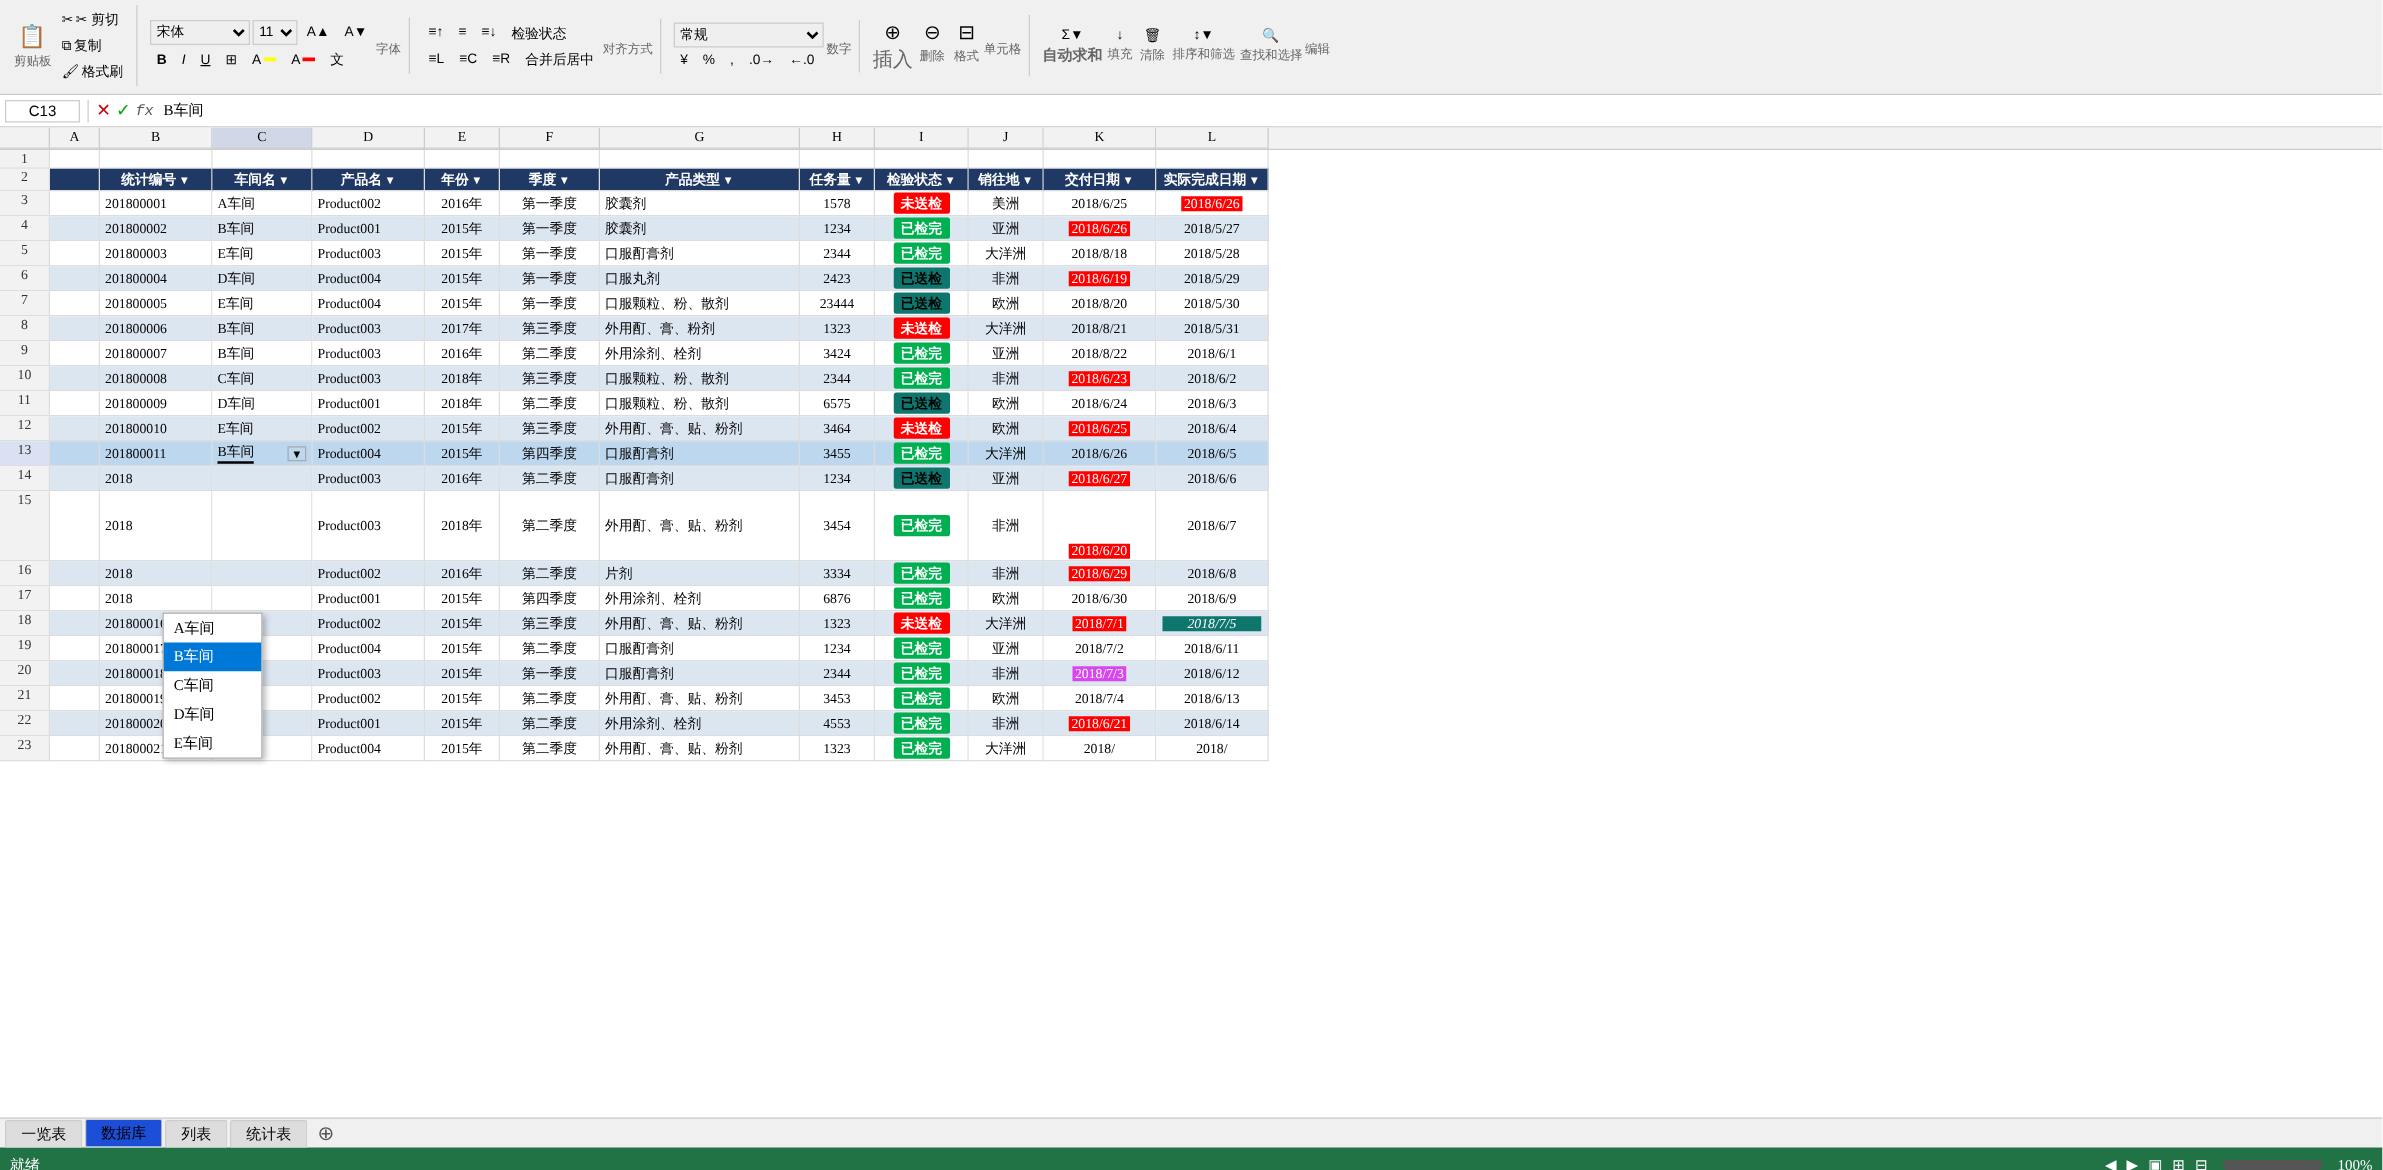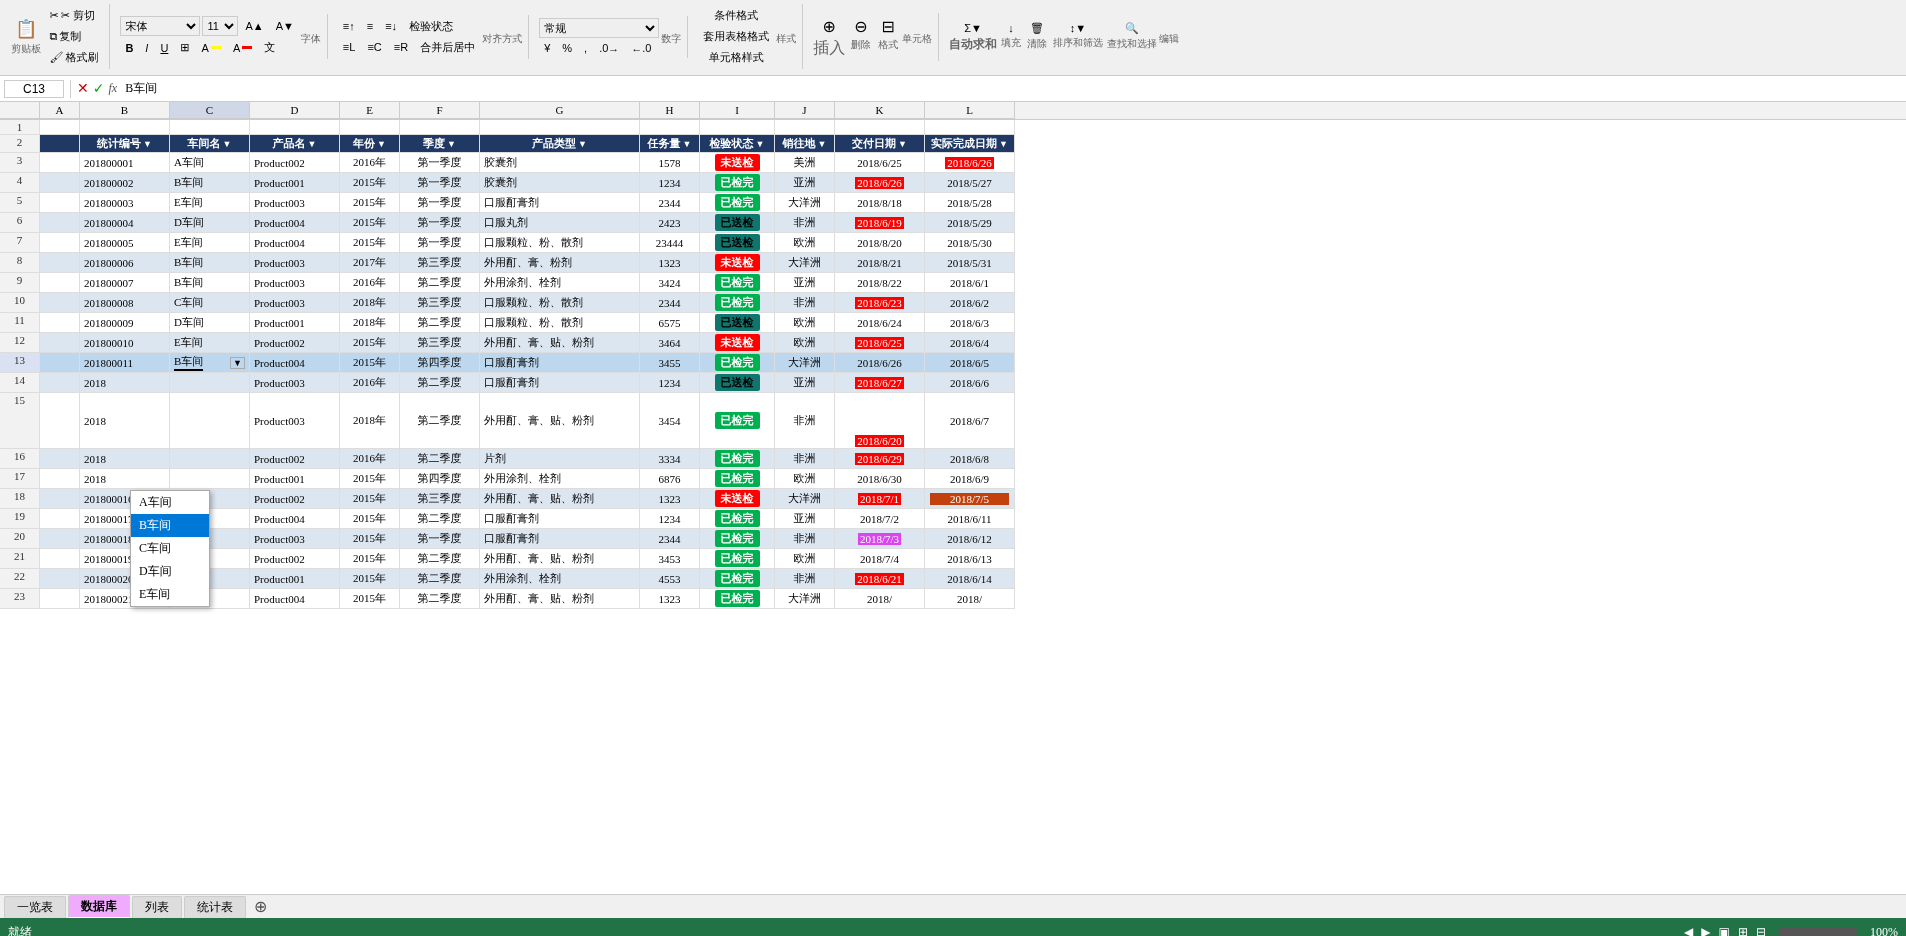--- a/index.html
+++ b/index.html
@@ -58,21 +58,21 @@
     .dropdown-item:hover, .dropdown-item.active { background: #0078d7; color: #fff; }
 
     
     .status-bar { background: #217346; color: #fff; display: flex; align-items: center; padding: 2px 8px; font-size: 12px; height: 28px; justify-content: space-between; }
     .status-left { display: flex; align-items: center; gap: 8px; }
     .status-right { display: flex; align-items: center; gap: 8px; }
 
     
     .sheet-tabs { background: #f0f0f0; border-top: 1px solid #ccc; display: flex; align-items: center; padding: 0 4px; height: 24px; }
     .sheet-tab { padding: 2px 12px; font-size: 12px; border: 1px solid #ccc; border-bottom: none; background: #ddd; cursor: pointer; margin-right: 2px; border-radius: 2px 2px 0 0; }
-    .sheet-tab.active { background: #f0abfc; font-weight: bold; border-bottom: 1px solid #fff; }
+    .sheet-tab.active { background: #1d4ed8; font-weight: normal; border-bottom: 1px solid #fff; }
     .sheet-tab-add { padding: 0 6px; font-size: 16px; cursor: pointer; color: #555; }
 
     
     .w-b { width: 90px; min-width: 90px; }
     .w-c { width: 80px; min-width: 80px; }
     .w-d { width: 90px; min-width: 90px; }
     .w-e { width: 60px; min-width: 60px; }
     .w-f { width: 80px; min-width: 80px; }
     .w-g { width: 160px; min-width: 160px; }
     .w-h { width: 60px; min-width: 60px; }
@@ -168,28 +168,20 @@
           <button class="ribbon-btn">¥</button>
           <button class="ribbon-btn">%</button>
           <button class="ribbon-btn">,</button>
           <button class="ribbon-btn">.0→</button>
           <button class="ribbon-btn">←.0</button>
         </div>
       </div>
       <span class="ribbon-label" style="margin-top:4px;">数字</span>
     </div>
 
-    <div class="ribbon-group">
-      <div style="display:flex;flex-direction:column;align-items:center;gap:2px;">
-        <button class="ribbon-btn">条件格式</button>
-        <button class="ribbon-btn">套用表格格式</button>
-        <button class="ribbon-btn">单元格样式</button>
-      </div>
-      <span class="ribbon-label" style="margin-top:4px;">样式</span>
-    </div>
 
     <div class="ribbon-group">
       <div style="display:flex;gap:4px;">
         <div style="display:flex;flex-direction:column;align-items:center;">
           <button class="ribbon-btn" style="font-size:16px;">⊕</button>
           <span style="font-size:16px;" class="ribbon-label">插入</span>
         </div>
         <div style="display:flex;flex-direction:column;align-items:center;">
           <button class="ribbon-btn" style="font-size:16px;">⊖</button>
           <span style="font-size:10px;" class="ribbon-label">删除</span>
@@ -229,21 +221,21 @@
     </div>
   </div>
 </div>
 
 <div class="formula-bar">
   <input class="cell-ref" type="text" value="C13" style="">
   <div class="formula-sep"></div>
   <div class="formula-icons">
     <span style="color:#c00;cursor:pointer;">✕</span>
     <span style="color:#0a0;cursor:pointer;">✓</span>
-    <span style="font-size:12px;cursor:pointer;font-style:italic;">fx</span>
+    <span style="font-size:12px;cursor:pointer;font-style:italic;font-family:Liberation Mono, monospace;">fx</span>
   </div>
   <input class="formula-input" type="text" value="B车间" style="">
 </div>
 
 <div class="spreadsheet">
 
   <div class="col-header-row">
     <div class="row-num-header"></div>
     <div class="col-header w-extra">A</div>
     <div class="col-header w-b">B</div>
@@ -932,21 +924,21 @@
     <div class="cell w-i center">
             <span class="badge badge-red">未送检</span>
           </div>
     <div class="cell w-j center">
             <span>大洋洲</span>
           </div>
     <div class="cell w-k center">
             <span style="background:#ff0000;color:#fff;padding:0 2px;">2018/7/1</span>
           </div>
     <div class="cell w-l center">
-            <span style="background:#c2410c;color:#fff;padding:0 20px;">2018/7/5</span>
+            <span style="background:#0f766e;color:#fff;padding:0 20px;font-style:italic;">2018/7/5</span>
           </div>
   </div>
         <div class="spreadsheet-row data-row-odd">
     <div class="row-num">19</div>
     <div class="cell w-extra"></div>
     <div class="cell w-b">
             <span>201800017</span>
           </div>
     <div class="cell w-c" style="display:flex;align-items:center;">
             <span>B车间</span>

